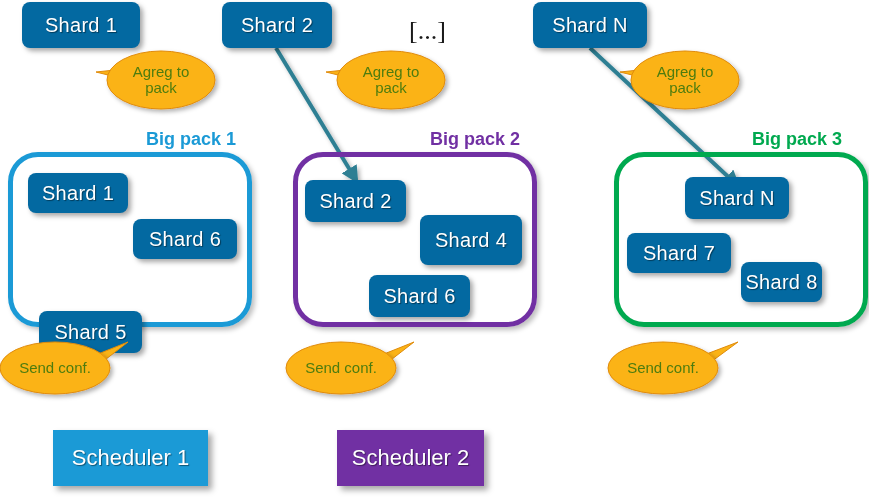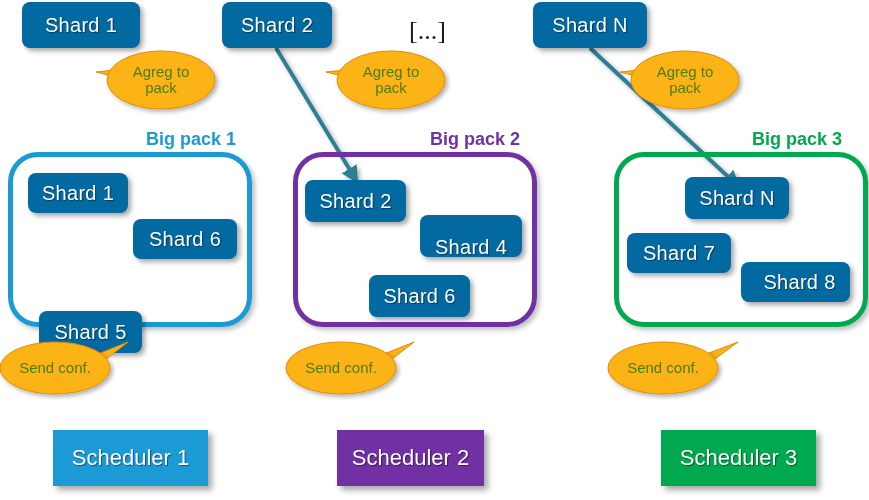--- a/index.html
+++ b/index.html
@@ -199,37 +199,37 @@
   <div class="shard" style="left:39px; top:265px; width:103px; height:42px;margin-top:46px;">
     <span>Shard 5</span>
   </div>
 
   <div class="pack-label" style="left:430px; top:130px; color:#7130a3;">Big pack 2</div>
   <div class="pack" style="left:293px; top:152px; width:234px; height:165px; border-color:#7130a3;"></div>
 
   <div class="shard" style="left:305px; top:180px; width:101px; height:42px;">
     <span>Shard 2</span>
   </div>
-  <div class="shard" style="left:420px; top:215px; width:102px; height:42px;align-items:flex-end;">
+  <div class="shard" style="left:420px; top:215px; width:102px; height:50px;">
     <span>Shard 4</span>
   </div>
   <div class="shard" style="left:369px; top:275px; width:101px; height:42px;">
     <span>Shard 6</span>
   </div>
 
   <div class="pack-label" style="left:752px; top:130px; color:#00a94f;">Big pack 3</div>
   <div class="pack" style="left:614px; top:152px; width:244px; height:165px; border-color:#00a94f;"></div>
 
   <div class="shard" style="left:685px; top:177px; width:104px; height:42px;">
     <span>Shard N</span>
   </div>
   <div class="shard" style="left:627px; top:233px; width:104px; height:40px;">
     <span>Shard 7</span>
   </div>
-  <div class="shard" style="left:741px; top:262px; width:101px; height:40px;padding-left:8px;">
+  <div class="shard" style="left:741px; top:262px; width:81px; height:40px;">
     <span>Shard 8</span>
   </div>
 
   <div class="callout" style="left:0px; top:340px; width:130px; height:60px;">
     <svg width="130" height="60" viewBox="0 0 130 60">
       <path d="M 88 18 L 128 2 L 92 30 Z" fill="#fbb316" stroke="#e08b0a" stroke-width="1"></path>
       <ellipse cx="55" cy="28" rx="55" ry="26" fill="#fbb316" stroke="#e08b0a" stroke-width="1" filter="url(#soft-shadow)"></ellipse>
     </svg>
     <div class="callout-text" style="left:0px; top:0; width:110px; height:56px;">Send conf.</div>
   </div>
@@ -251,17 +251,14 @@
   </div>
 
   <div class="scheduler" style="left:53px; top:430px; width:155px; height:56px; background:#1b9ad6;">
     <span>Scheduler 1</span>
   </div>
 
   <div class="scheduler" style="left:337px; top:430px; width:147px; height:56px; background:#7130a3;">
     <span>Scheduler 2</span>
   </div>
 
-  <div class="scheduler" style="left:661px; top:430px; width:155px; height:56px; background:#00a94f;">
-    <span>Scheduler 3</span>
-  </div>
 
 </div>
 
 </body></html>

